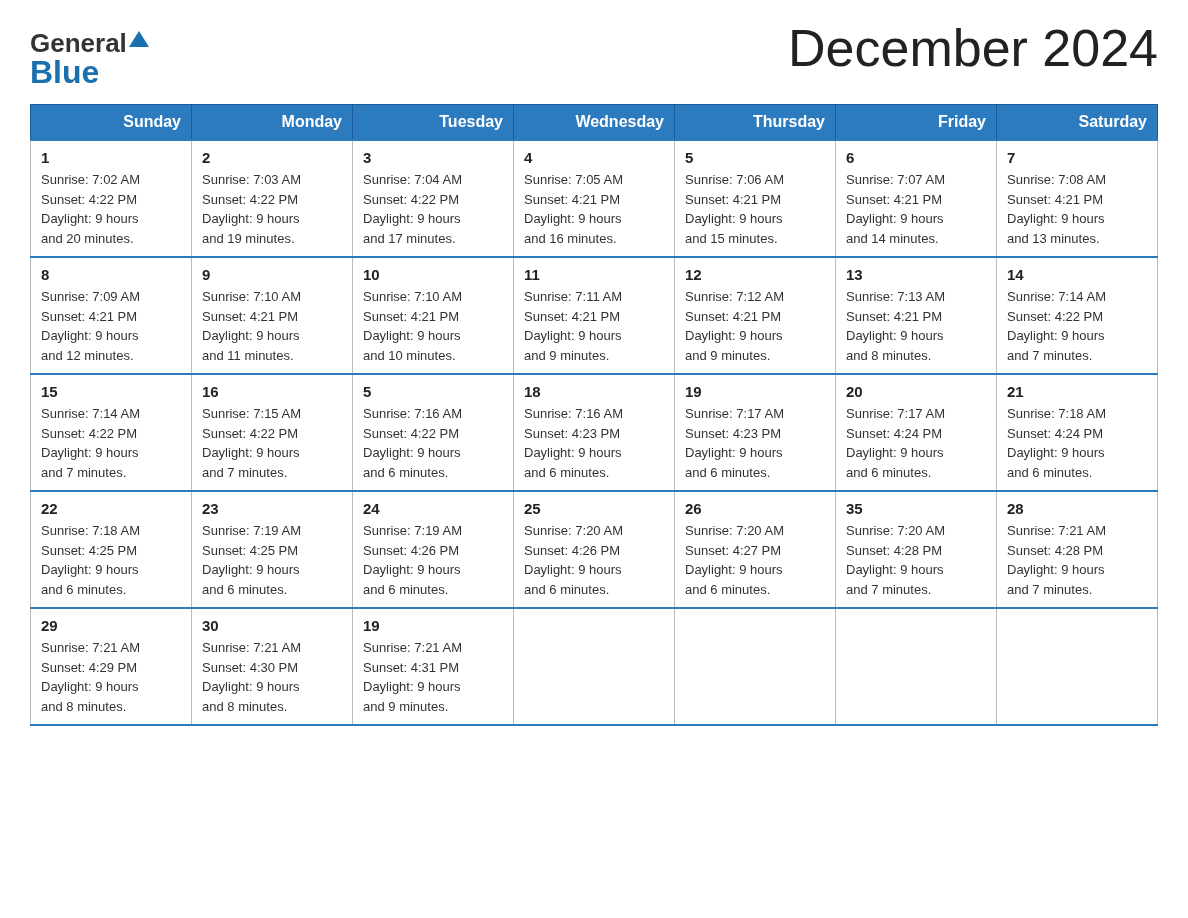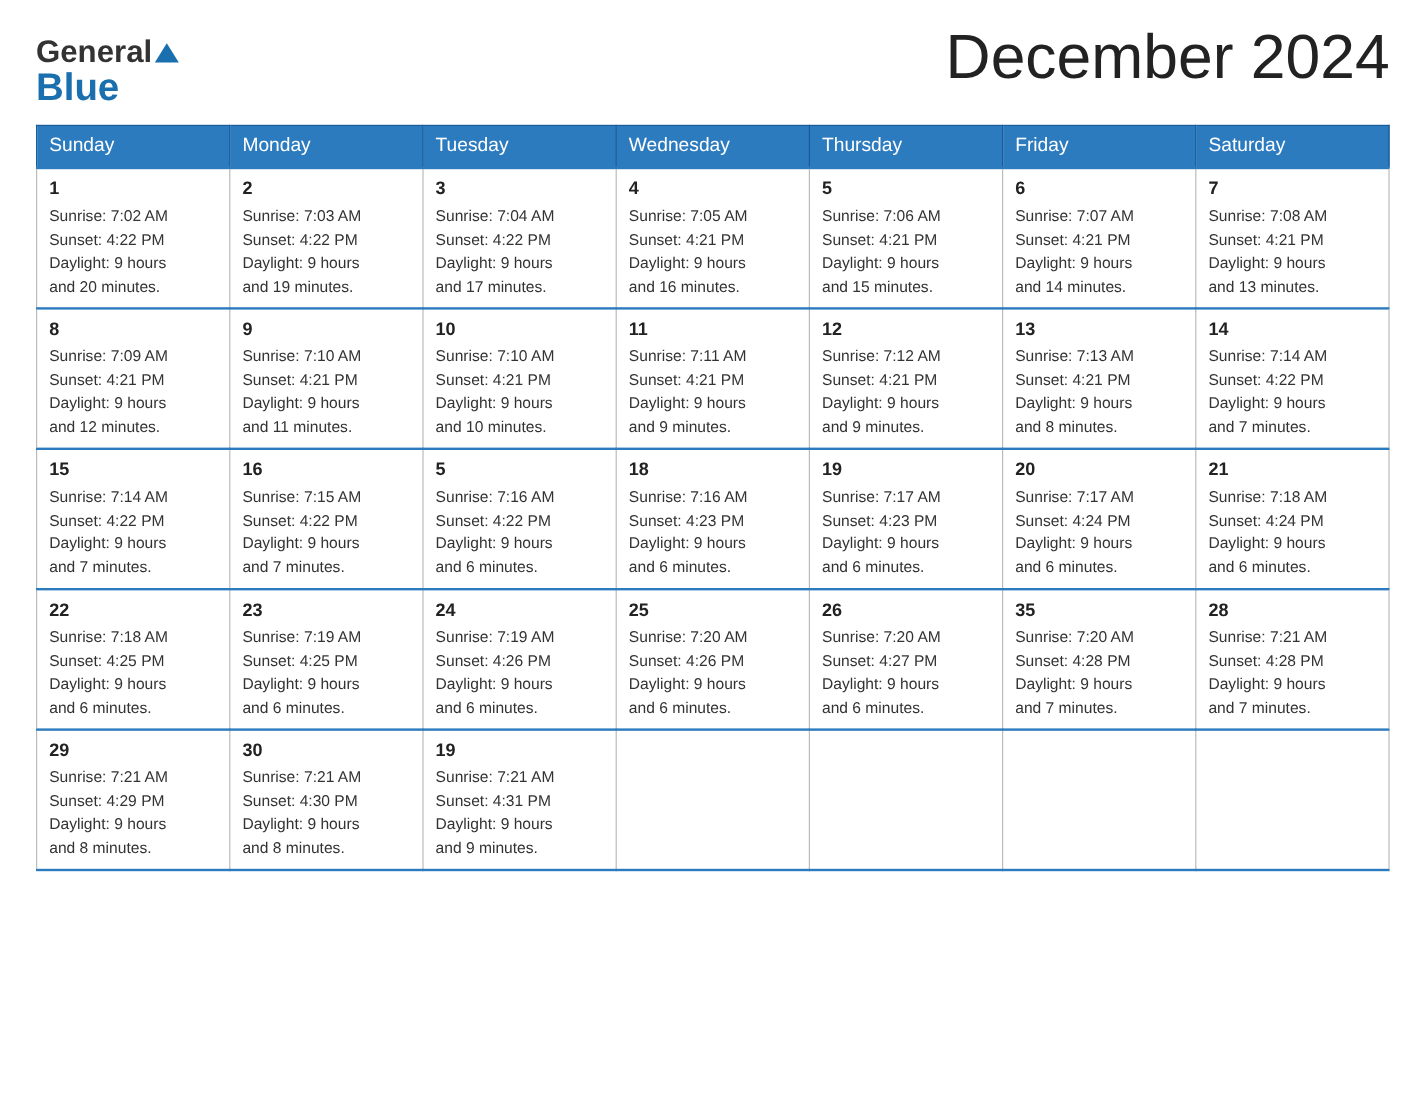--- a/index.html
+++ b/index.html
@@ -41,21 +41,21 @@
       border-left: 10px solid transparent;
       border-right: 10px solid transparent;
       border-bottom: 16px solid #1a6fae;
       margin-left: 2px;
       vertical-align: middle;
       position: relative;
       top: -4px;
     }
     .logo-line {
       display: flex;
-      align-items: flex-end;
+      align-items: center;
     }
     .title-area {
       text-align: left;
     }
     .month-title {
       font-size: 52px;
       font-weight: normal;
       color: #222;
       line-height: 1.1;
     }
@@ -66,23 +66,23 @@
     }
     .calendar-table {
       width: 100%;
       border-collapse: collapse;
       border: 1px solid #999;
     }
     .calendar-table th {
       background-color: #2d7bbf;
       color: #fff;
       font-size: 16px;
-      font-weight: normal;
+      font-weight: bold;
       padding: 8px 10px;
-      text-align: left;
+      text-align: right;
       border: 1px solid #1a5a99;
     }
     .calendar-table td {
       vertical-align: top;
       padding: 8px 10px;
       border: 1px solid #bbb;
       width: 14.28%;
       min-height: 100px;
     }
     .calendar-table tr {

